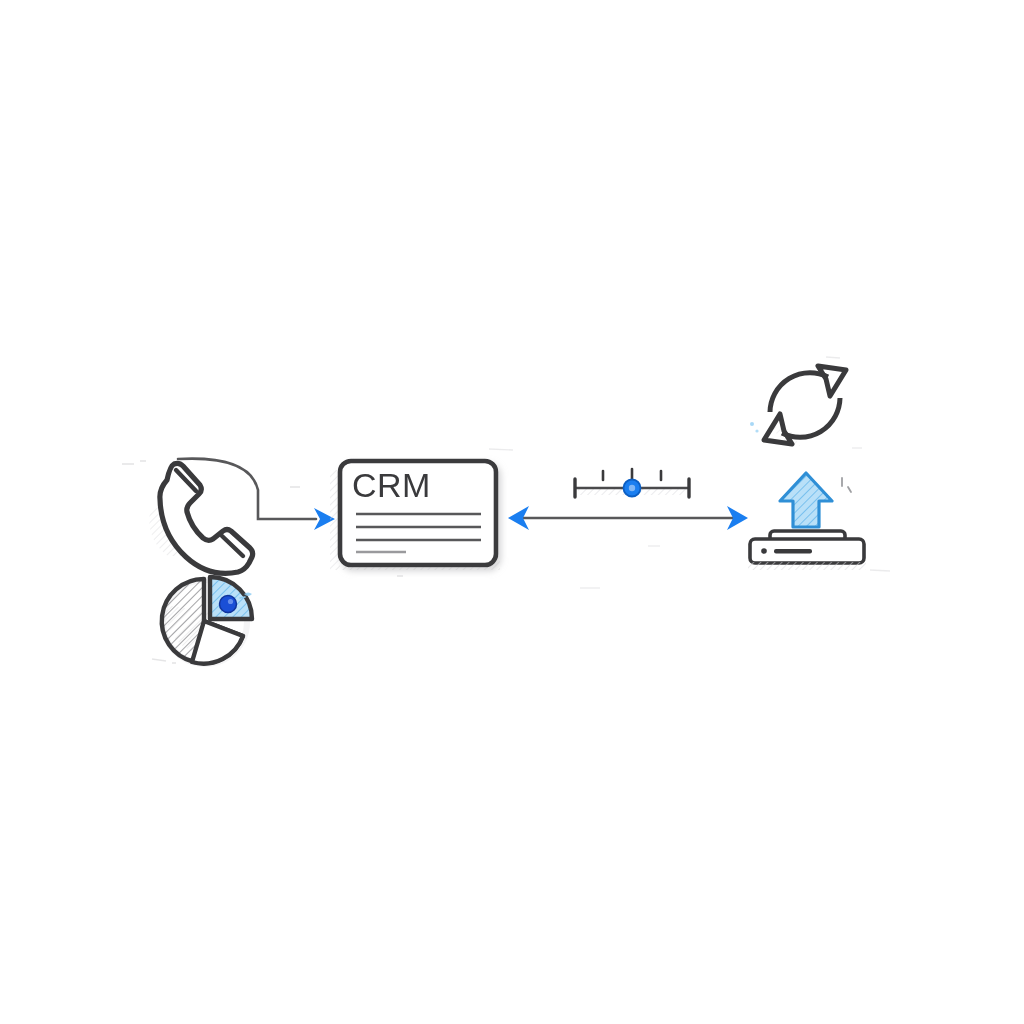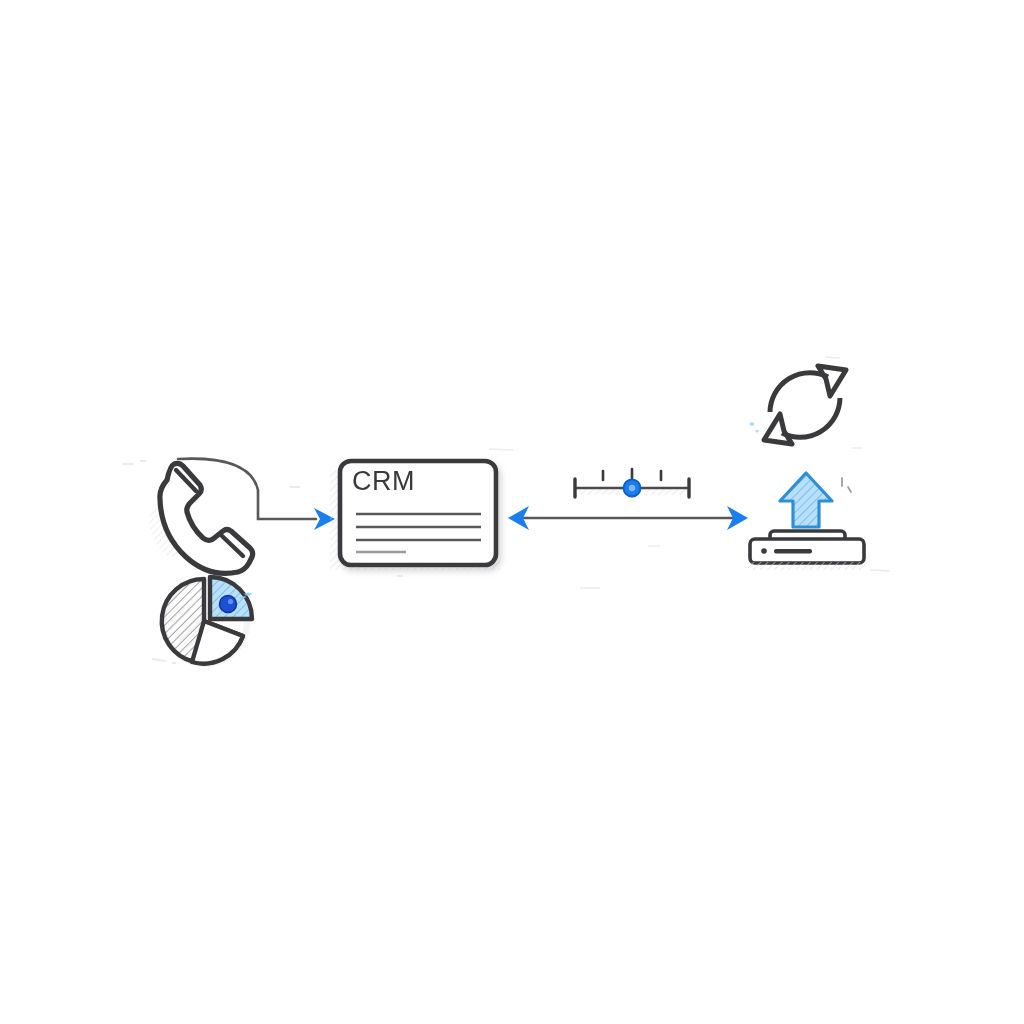--- a/index.html
+++ b/index.html
@@ -18,21 +18,21 @@
     position: absolute;
     inset: 0;
     width: 1024px;
     height: 1024px;
   }
   .crm-label {
     position: absolute;
     left: 352px;
     top: 468px;
     font-family: "Liberation Sans", sans-serif;
-    font-size: 27px;
+    font-size: 34px;
     font-weight: 400;
     color: #3a3a3c;
     letter-spacing: 0.5px;
     line-height: 1;
     white-space: nowrap;
   }
 </style>
 </head>
 <body>
 

